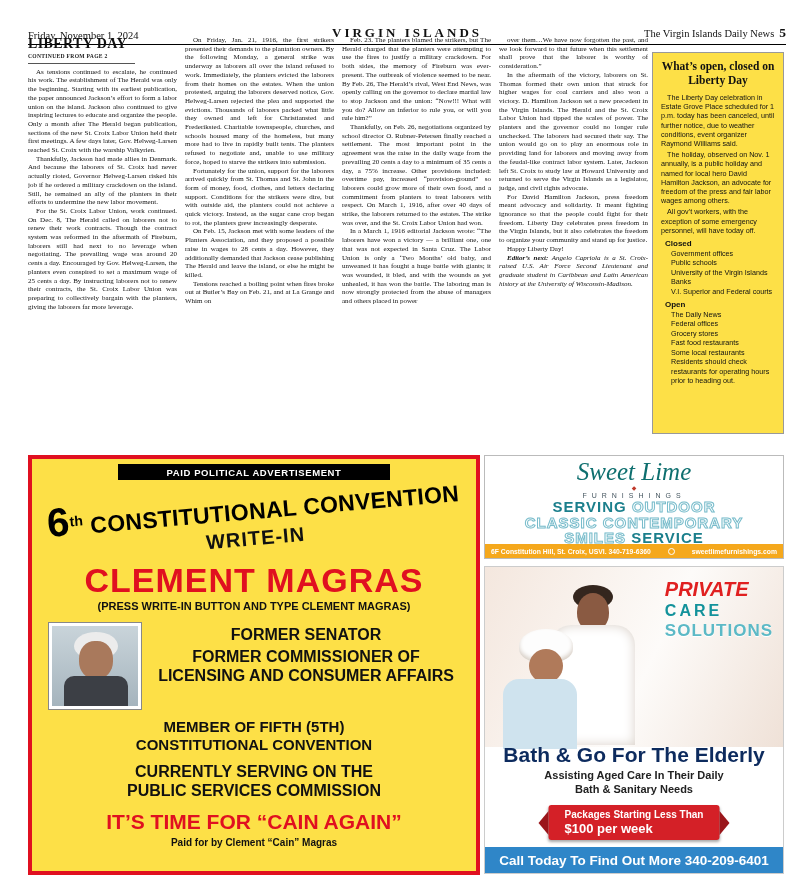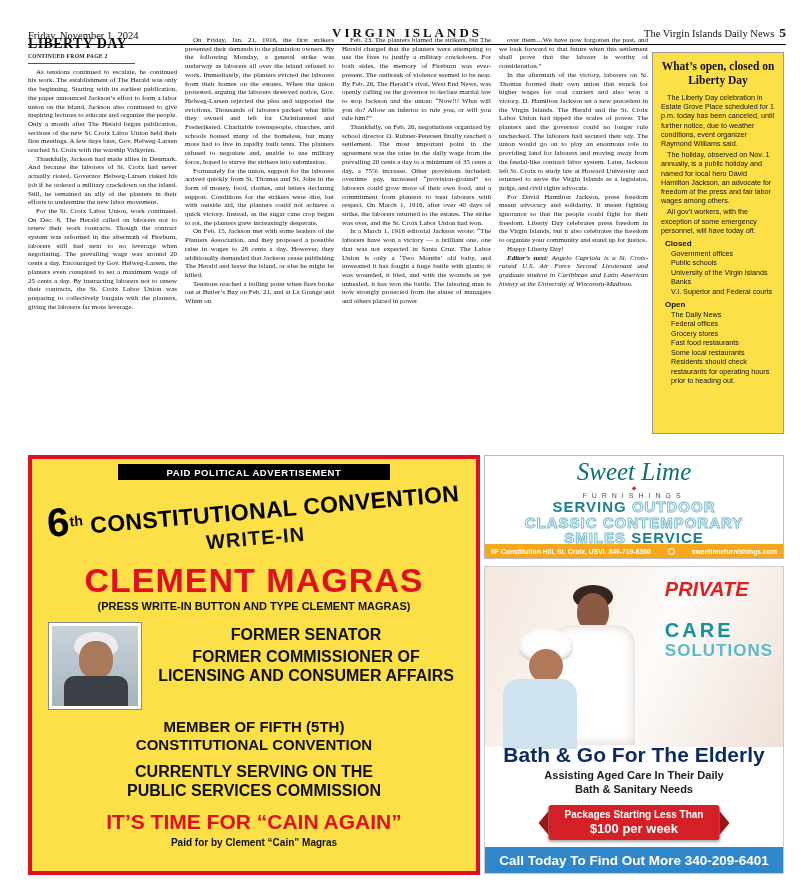--- a/index.html
+++ b/index.html
@@ -112,31 +112,31 @@
   .bg-photo { position:absolute; left:0; top:0; right:0; height:180px;
     background:linear-gradient(115deg,#f4e7de,#fdfbf9 55%,#efe1d7); }
   .cg-head { position:absolute; left:92px; top:26px; width:32px; height:38px; border-radius:50% 50% 46% 46%; background:#8a5a42; }
   .cg-hair { position:absolute; left:88px; top:18px; width:40px; height:24px; border-radius:50%; background:#34261e; }
   .cg-body { position:absolute; left:66px; top:58px; width:84px; height:120px; border-radius:20px 20px 0 0; background:#ffffff; box-shadow:inset 0 0 12px #d9d0c8; }
   .el-towel { position:absolute; left:34px; top:62px; width:54px; height:34px; border-radius:50% 50% 42% 42%; background:#fdfdfd; box-shadow:inset 0 -3px 4px #d8cfc6; }
   .el-head { position:absolute; left:44px; top:82px; width:34px; height:34px; border-radius:50%; background:#b07a5a; }
   .el-body { position:absolute; left:18px; top:112px; width:74px; height:70px; border-radius:16px 16px 0 0; background:#cfe3ee; }
   .bg-brand { position:absolute; right:10px; top:12px; text-align:left; }
   .bg-private { color:#e02020; font-style:italic; font-weight:bold; font-size:20px; line-height:21px; }
-  .bg-care { color:#13929b; font-weight:bold; font-size:20px; letter-spacing:3px; line-height:21px;margin-top:20px; }
+  .bg-care { color:#13929b; font-weight:bold; font-size:16px; letter-spacing:3px; line-height:21px; }
   .bg-solutions { color:#5cb9c6; font-weight:bold; font-size:17px; letter-spacing:1px; line-height:19px; text-shadow:0 1px 0 #fff; }
   .bg-title { position:absolute; top:176px; left:0; right:0; text-align:center;
     font-size:21px; font-weight:bold; color:#0d2b5e; text-shadow:0 1px 0 #fff; }
   .bg-sub { position:absolute; left:0; right:0; text-align:center; font-size:11px; font-weight:bold; color:#222; }
   .bg-sub1 { top:202px; }
   .bg-sub2 { top:216px; }
   .bg-badge {
     position:absolute; top:238px; left:50%; transform:translateX(-50%);
     background:#d42027; color:#fff; padding:4px 16px; border-radius:3px;
-    text-align:center; box-shadow:0 2px 3px rgba(0,0,0,0.35); white-space:nowrap;
+    box-shadow:0 2px 3px rgba(0,0,0,0.35); white-space:nowrap;
   }
   .bg-badge:before, .bg-badge:after {
     content:""; position:absolute; top:6px; width:0; height:0;
     border-top:12px solid transparent; border-bottom:12px solid transparent;
   }
   .bg-badge:before { left:-10px; border-right:10px solid #9a161b; }
   .bg-badge:after  { right:-10px; border-left:10px solid #9a161b; }
   .bg-b1 { font-size:10px; font-weight:bold; line-height:12px; }
   .bg-b2 { font-size:13px; font-weight:bold; line-height:15px; }
   .bg-footer {

